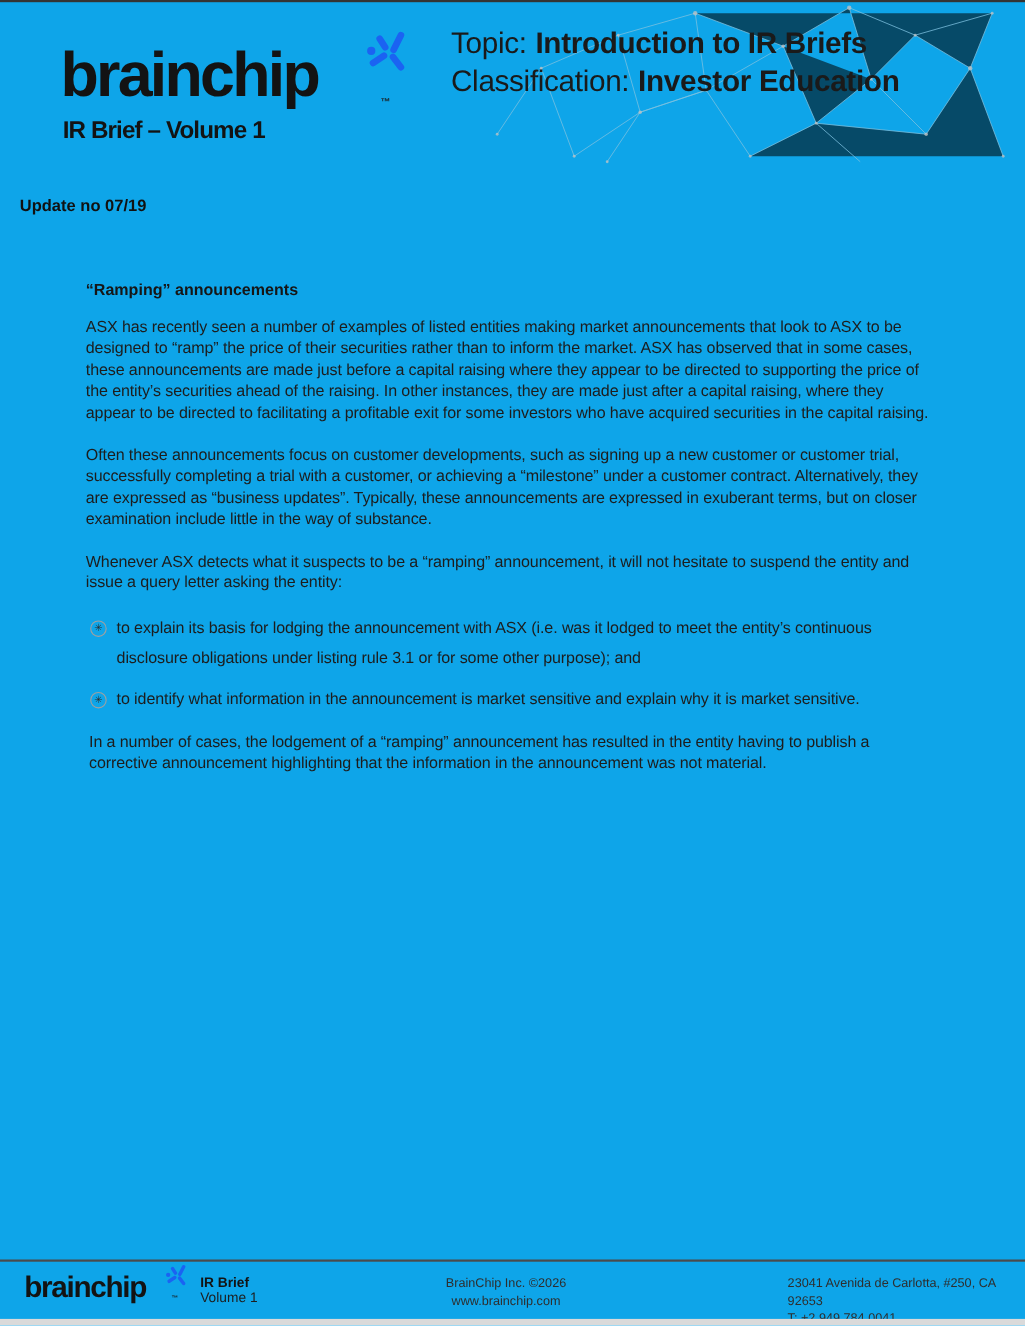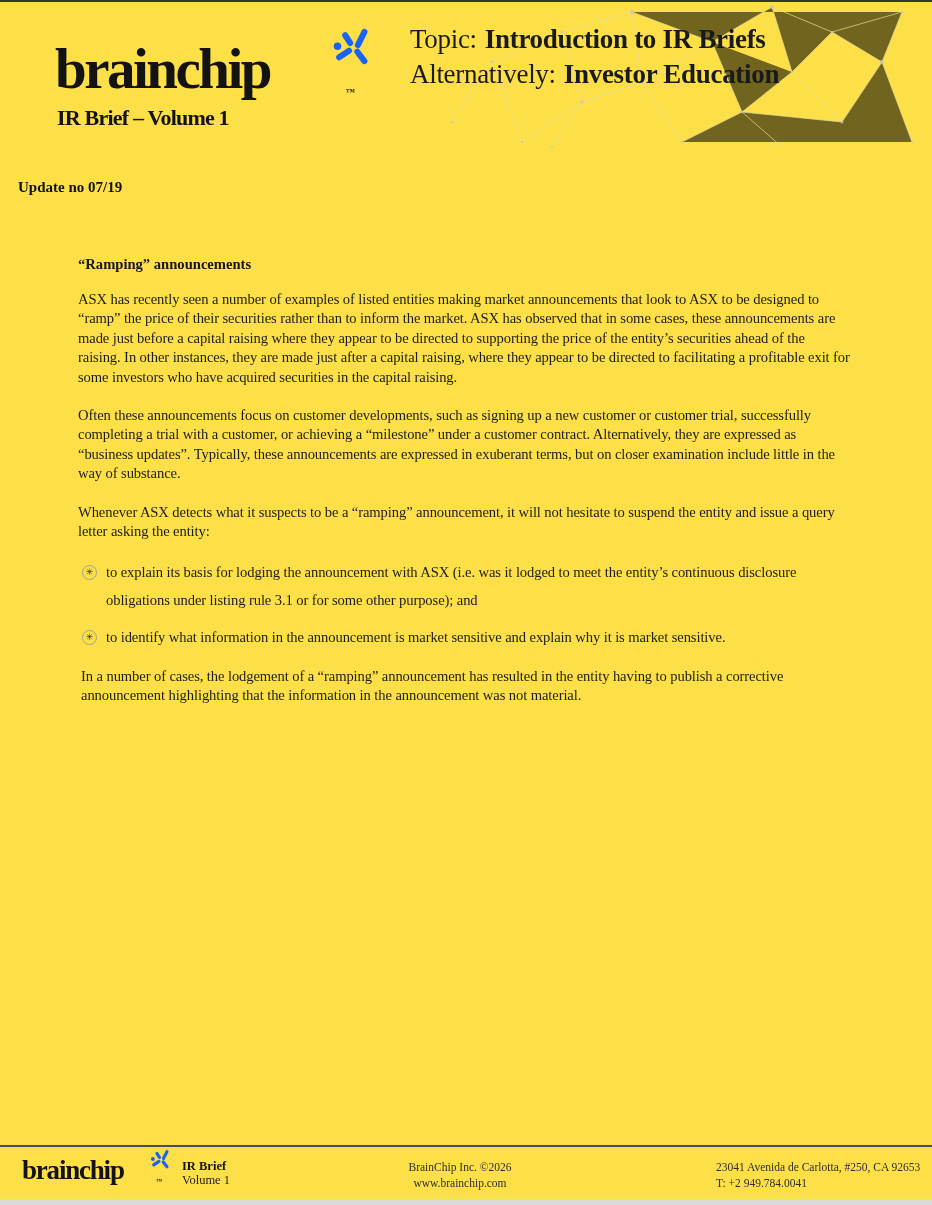--- a/index.html
+++ b/index.html
@@ -1,23 +1,23 @@
 <!DOCTYPE html>
 <html><head>
 <meta charset="utf-8">
 <style>
   * { margin: 0; padding: 0; box-sizing: border-box; }
   html, body { background: #ffffff; }
   .page {
     position: relative;
     width: 932px;
     height: 1205px;
-    background: #fde047;
+    background: #0ea5e9;
     overflow: hidden;
-    font-family: Liberation Serif, serif;
+    font-family: Liberation Sans, sans-serif;
     color: #1d1d1d;
   }
 
   
   .top-rule   { position: absolute; top: 0; left: 0; width: 100%; height: 2px; background: #343434; }
   .foot-rule  { position: absolute; top: 1145px; left: 0; width: 100%; height: 2px; background: #4b4b4b; }
   .bottom-strip { position: absolute; bottom: 0; left: 0; width: 100%; height: 6px; background: #dadada; }
 
   
   .net-pattern { position: absolute; top: 2px; right: 0; width: 500px; height: 150px; }
@@ -132,21 +132,21 @@
       </svg>
       <span class="tm">™</span>
       <div class="brand-sub">IR Brief – Volume 1</div>
     </div>
 
     <div class="meta">
       <div class="meta-line">
         <span class="lbl">Topic:</span><span class="val">Introduction to IR Briefs</span>
       </div>
       <div class="meta-line">
-        <span class="lbl">Alternatively:</span><span class="val">Investor Education</span>
+        <span class="lbl">Classification:</span><span class="val">Investor Education</span>
       </div>
     </div>
   </header>
 
   <main>
     <div class="title-block">
       <h2 class="doc-subtitle">Update no 07/19</h2>
     </div>
 
     <section class="content">

